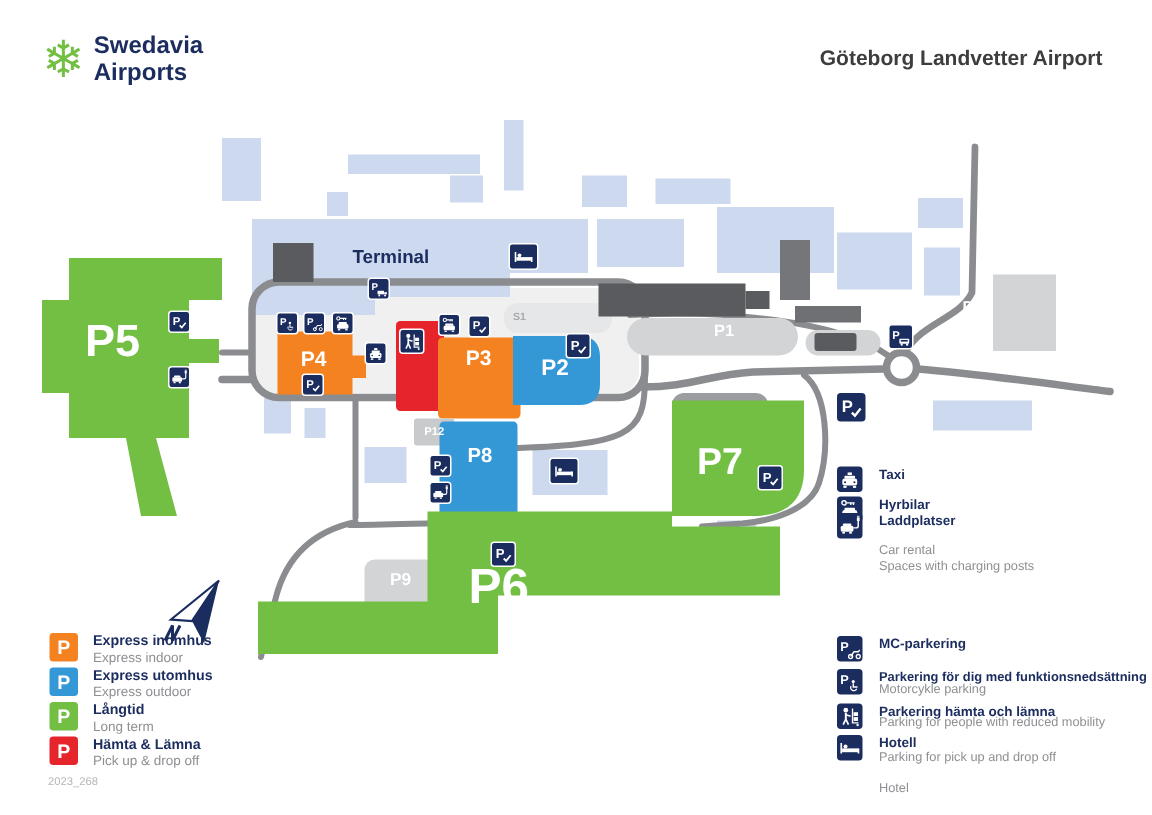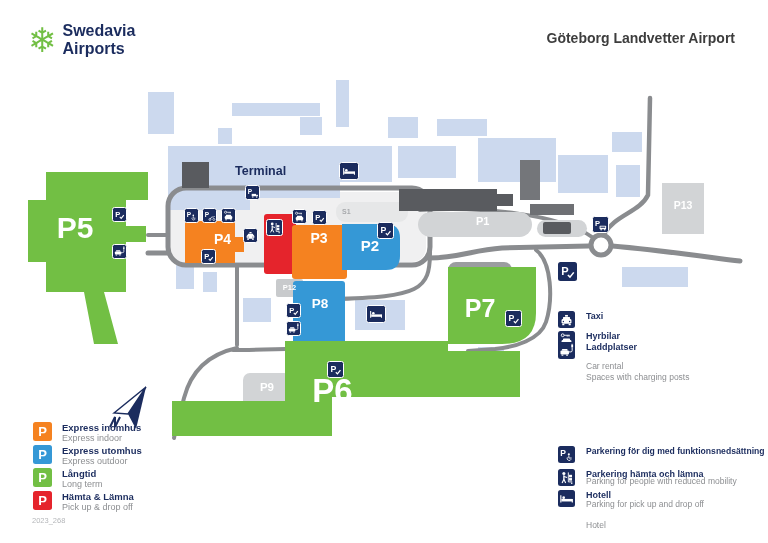--- a/index.html
+++ b/index.html
@@ -196,25 +196,25 @@
     <span class="flake">❄</span>
     <div class="brandtxt">
       <div>Swedavia</div>
       <div>Airports</div>
     </div>
   </div>
   <div class="pagetitle">Göteborg Landvetter Airport</div>
 
   <div class="terminal" style="left:235px;top:164px;">Terminal</div>
   <div class="zlabel" style="left:40px;top:213px;width:70px;font-size:30px;">P5</div>
-  <div class="zlabel" style="left:187px;top:232px;width:44px;font-size:14px;text-align:right;">P4</div>
+  <div class="zlabel" style="left:187px;top:232px;width:44px;font-size:14px;">P4</div>
   <div class="zlabel" style="left:294px;top:231px;width:50px;font-size:14px;">P3</div>
   <div class="zlabel" style="left:344px;top:238px;width:52px;font-size:15px;">P2</div>
   <div class="zlabel" style="left:443px;top:216px;font-size:11px;margin-left:33px;">P1</div>
-  <div class="zlabel" style="left:662px;top:200px;width:42px;font-size:10.5px;">P13</div>
+  <div class="zlabel" style="left:630px;top:200px;width:42px;font-size:10.5px;">P13</div>
   <div class="zlabel" style="left:458px;top:296px;width:44px;font-size:25px;">P7</div>
   <div class="zlabel" style="left:300px;top:297px;width:40px;font-size:13.5px;">P8</div>
   <div class="zlabel" style="left:295px;top:374px;width:75px;font-size:33px;">P6</div>
   <div class="zlabel" style="left:248px;top:382px;width:38px;font-size:11.5px;">P9</div>
   <div class="zlabel" style="left:276px;top:284px;width:27px;font-size:7.5px;">P12</div>
   <div class="graylabel" style="left:342px;top:208px;font-size:7px;">S1</div>
 
   <div class="micon" style="left:112px;top:207px;">
       <svg viewBox="0 0 24 24">
         <use href="#sym-p-check"></use>
@@ -344,20 +344,31 @@
     <span class="lg-icon">
         <svg viewBox="0 0 24 24">
           <use href="#sym-charge"></use>
         </svg>
       </span>
     <div class="lg-text">
       <div class="lg-title">Laddplatser</div>
       <div class="lg-sub">Spaces with charging posts</div>
     </div>
   </div>
+  <div class="lr-row" style="top:424px;">
+    <span class="lg-icon">
+        <svg viewBox="0 0 24 24">
+          <use href="#sym-p-mc"></use>
+        </svg>
+      </span>
+    <div class="lg-text">
+      <div class="lg-title">MC-parkering</div>
+      <div class="lg-sub">Motorcykle parking</div>
+    </div>
+  </div>
   <div class="lr-row" style="top:469px;">
     <span class="lg-icon">
         <svg viewBox="0 0 24 24">
           <use href="#sym-hamta"></use>
         </svg>
       </span>
     <div class="lg-text">
       <div class="lg-title">Parkering hämta och lämna</div>
       <div class="lg-sub">Parking for pick up and drop off</div>
     </div>

